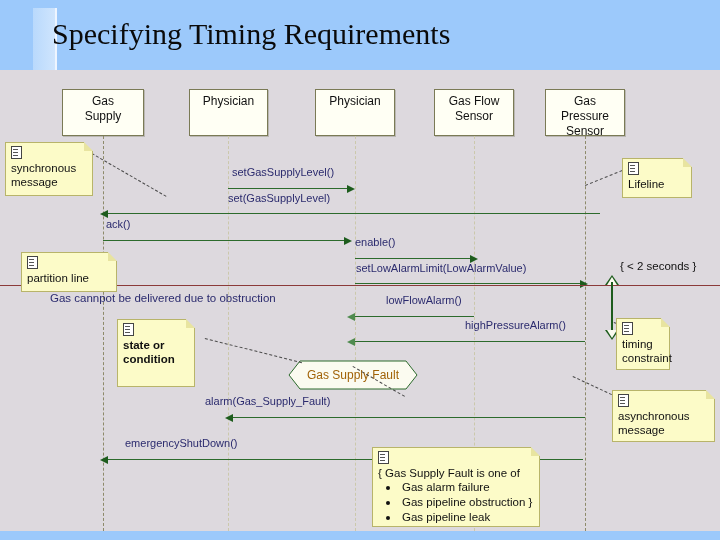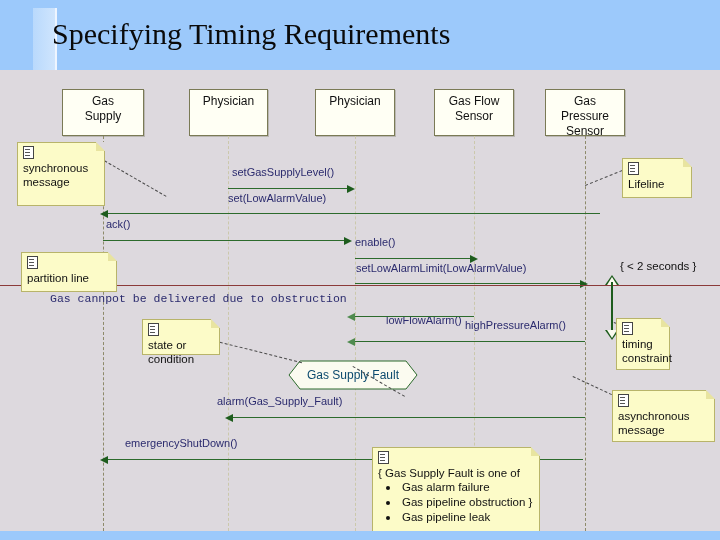--- a/index.html
+++ b/index.html
@@ -68,21 +68,21 @@
   .thead.dn::after{content:"";position:absolute;left:-5px;top:-10px;
             border-left:5px solid transparent;border-right:5px solid transparent;
             border-top:8px solid #fbfbf0;}
   .tclabel{position:absolute;font-size:11.5px;color:#111;white-space:nowrap;}
 
   
   .hexwrap{position:absolute;}
   .hexwrap svg{display:block;}
   .hextext{position:absolute;left:0;top:0;width:100%;height:100%;
            display:flex;align-items:center;justify-content:center;
-           font-size:12px;color:#0c4a6e;}
+           font-size:12px;color:#a16207;}
 
   
   .blist{margin:0;padding:0;list-style:none;}
   .blist li{position:relative;padding-left:24px;line-height:15px;}
   .blist li::before{content:"";position:absolute;left:8px;top:6px;width:4px;height:4px;
                     background:#111;border-radius:50%;}
 </style>
 </head>
 <body>
 
@@ -114,104 +114,104 @@
     <div class="lline" style="left:103px;top:66px;height:395px;"></div>
     <div class="lline faint" style="left:228px;top:66px;height:395px;"></div>
     <div class="lline faint" style="left:355px;top:66px;height:395px;"></div>
     <div class="lline faint" style="left:474px;top:66px;height:395px;"></div>
     <div class="lline" style="left:585px;top:66px;height:395px;"></div>
 
     <div class="mlabel" style="left:232px;top:96px;">setGasSupplyLevel()</div>
     <div class="msg" style="left:228px;top:118px;width:121px;"></div>
     <div class="ah r" style="left:347px;top:115px;"></div>
 
-    <div class="mlabel" style="left:228px;top:122px;">set(LowAlarmValue)</div>
+    <div class="mlabel" style="left:228px;top:122px;">set(GasSupplyLevel)</div>
     <div class="msg" style="left:103px;top:143px;width:497px;"></div>
     <div class="ah l" style="left:100px;top:140px;"></div>
 
     <div class="mlabel" style="left:106px;top:148px;">ack()</div>
     <div class="msg" style="left:103px;top:170px;width:243px;"></div>
     <div class="ah r" style="left:344px;top:167px;"></div>
 
     <div class="mlabel" style="left:355px;top:166px;">enable()</div>
     <div class="msg" style="left:355px;top:188px;width:117px;"></div>
     <div class="ah r" style="left:470px;top:185px;"></div>
 
     <div class="mlabel" style="left:356px;top:192px;">setLowAlarmLimit(LowAlarmValue)</div>
     <div class="msg" style="left:355px;top:213px;width:228px;"></div>
     <div class="ah r" style="left:580px;top:210px;"></div>
 
     <div class="partition" style="top:215px;"></div>
-    <div class="ptext" style="left:50px;top:222px;font-family:Liberation Mono, monospace;">Gas cannpot be delivered due to obstruction</div>
-
-    <div class="mlabel" style="left:386px;top:224px;margin-top:20px;">lowFlowAlarm()</div>
+    <div class="ptext" style="left:50px;top:222px;">Gas cannpot be delivered due to obstruction</div>
+
+    <div class="mlabel" style="left:386px;top:224px;">lowFlowAlarm()</div>
     <div class="msg" style="left:352px;top:246px;width:122px;"></div>
     <div class="ah l" style="left:347px;top:243px;border-right-color:#4f8b4f;"></div>
 
     <div class="mlabel" style="left:465px;top:249px;">highPressureAlarm()</div>
     <div class="msg" style="left:352px;top:271px;width:233px;"></div>
     <div class="ah l" style="left:347px;top:268px;border-right-color:#4f8b4f;"></div>
 
     <div class="tclabel" style="left:620px;top:190px;">{ &lt; 2 seconds }</div>
     <div class="thead up" style="left:605px;top:205px;"></div>
     <div class="tvline" style="left:611px;top:212px;height:48px;"></div>
     <div class="thead dn" style="left:605px;top:260px;"></div>
 
     <div class="hexwrap" style="left:288px;top:290px;width:130px;height:30px;">
       <svg width="130" height="30" viewBox="0 0 130 30">
         <polygon points="12,1 118,1 129,15 118,29 12,29 1,15" fill="#fbfbf0" stroke="#2c6b2c" stroke-width="1"></polygon>
       </svg>
       <div class="hextext">Gas Supply Fault</div>
     </div>
 
-    <div class="mlabel" style="left:217px;top:325px;">alarm(Gas_Supply_Fault)</div>
+    <div class="mlabel" style="left:205px;top:325px;">alarm(Gas_Supply_Fault)</div>
     <div class="msg" style="left:228px;top:347px;width:357px;"></div>
     <div class="ah l" style="left:225px;top:344px;"></div>
 
     <div class="mlabel" style="left:125px;top:367px;">emergencyShutDown()</div>
     <div class="msg" style="left:103px;top:389px;width:480px;"></div>
     <div class="ah l" style="left:100px;top:386px;"></div>
 
     <div class="nlead" style="left:92px;top:83px;width:86px;transform:rotate(30deg);"></div>
-    <div class="note" style="left:5px;top:72px;width:88px;height:64px;margin-left:12px;">
+    <div class="note" style="left:5px;top:72px;width:88px;height:54px;">
       <span class="nicon"></span>
       <span class="ntext">synchronous<br>message</span>
     </div>
 
     <div class="nlead" style="left:585px;top:115px;width:40px;transform:rotate(-22deg);"></div>
     <div class="note" style="left:622px;top:88px;width:70px;height:40px;">
       <span class="nicon"></span>
       <span class="ntext">Lifeline</span>
     </div>
 
     <div class="note" style="left:21px;top:182px;width:96px;height:40px;">
       <span class="nicon"></span>
       <span class="ntext">partition line</span>
     </div>
 
     <div class="nlead" style="left:205px;top:268px;width:100px;transform:rotate(14deg);"></div>
-    <div class="note" style="left:142px;top:249px;width:78px;height:36px;">
+    <div class="note" style="left:117px;top:249px;width:78px;height:68px;font-weight:bold;">
       <span class="nicon"></span>
       <span class="ntext">state or<br>condition</span>
     </div>
 
     <div class="nlead" style="left:614px;top:252px;width:45px;transform:rotate(18deg);"></div>
     <div class="note" style="left:616px;top:248px;width:54px;height:52px;">
       <span class="nicon"></span>
       <span class="ntext">timing<br>constraint</span>
     </div>
 
     <div class="nlead" style="left:573px;top:306px;width:48px;transform:rotate(25deg);"></div>
     <div class="note" style="left:612px;top:320px;width:103px;height:52px;">
       <span class="nicon"></span>
       <span class="ntext">asynchronous<br>message</span>
     </div>
 
     <div class="nlead" style="left:353px;top:296px;width:60px;transform:rotate(30deg);"></div>
-    <div class="note" style="left:372px;top:377px;width:168px;height:92px;">
+    <div class="note" style="left:372px;top:377px;width:168px;height:80px;">
       <span class="nicon"></span>
       <span class="ntext">{ Gas Supply Fault is one of</span>
       <ul class="blist">
         <li>Gas alarm failure</li>
         <li>Gas pipeline obstruction }</li>
         <li>Gas pipeline leak</li>
       </ul>
     </div>
 
   </div>

